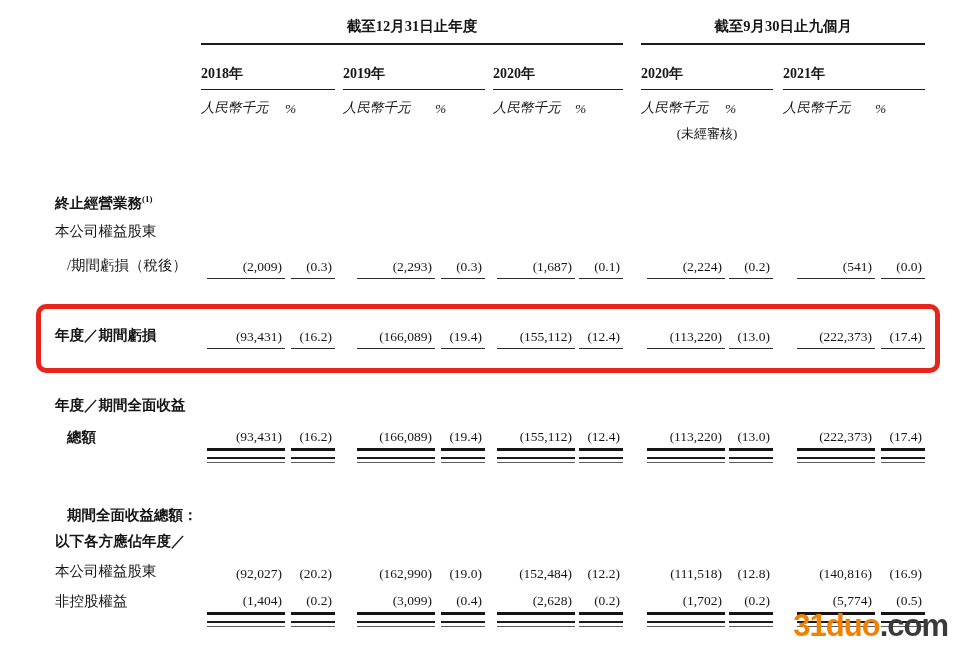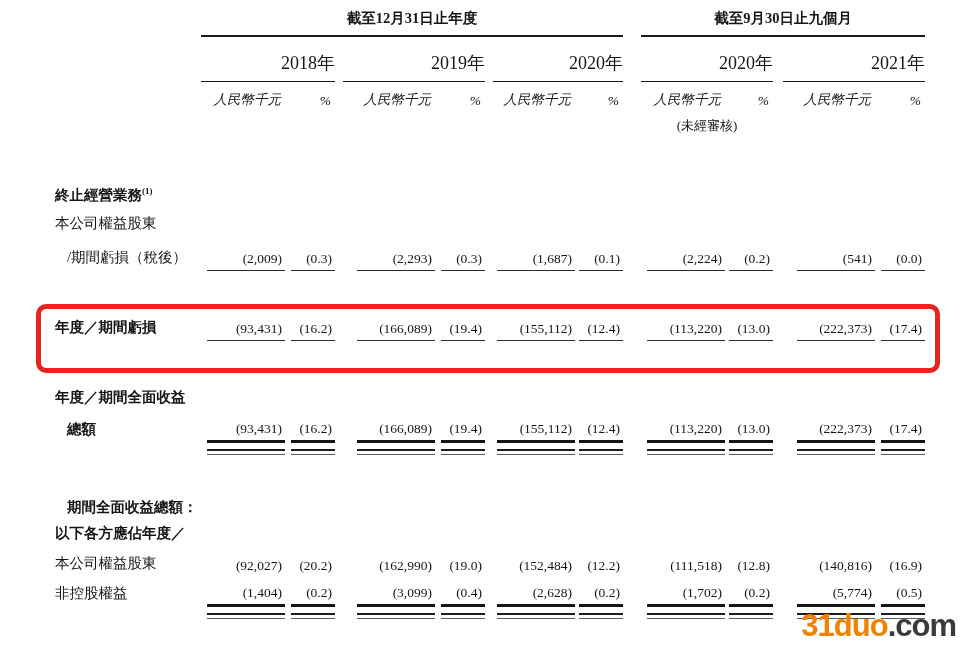--- a/index.html
+++ b/index.html
@@ -2,29 +2,29 @@
 <html><head>
 <meta charset="utf-8">
 <style>
   html,body { margin:0; padding:0; background:#ffffff; }
   #page {
     position:relative; width:960px; height:650px; background:#ffffff;
     overflow:hidden; font-family:"Liberation Serif","DejaVu Serif",serif; color:#161616;
   }
   table.fin {
     border-collapse:collapse; table-layout:fixed; width:870px;
-    margin:2px 0 0 55px;
+    margin:10px 0 0 55px;
   }
   td { padding:0; vertical-align:bottom; overflow:visible; white-space:nowrap; }
   
   .gspan { border-bottom:2px solid #1b1b1b; text-align:center; font-weight:bold; font-size:14.5px; padding-bottom:7px; }
   
-  .yspan { border-bottom:1.6px solid #1b1b1b; text-align:right; font-weight:normal; font-size:18px; padding-bottom:6px; }
-  
-  .unit { font-style:italic; font-size:13.5px; text-align:right; padding-right:4px; padding-bottom:2px; }
+  .yspan { border-bottom:1.6px solid #1b1b1b; text-align:left; font-weight:bold; font-size:14px; padding-bottom:6px; }
+  
+  .unit { font-style:italic; font-size:13.5px; padding-right:4px; padding-bottom:2px; }
   .note { font-size:13px; text-align:center; padding-bottom:2px; }
   
   .lbl  { font-size:14.5px; text-align:left; padding-bottom:4px; }
   .b    { font-weight:bold; }
   .ind  { padding-left:12px; }
   .lbl sup { font-size:9px; }
   
   .num { text-align:right; font-size:13.5px; }
   .num .v  { display:inline-block; text-align:right; padding:0 3px 3px 0; }
   .num .vw { min-width:75px; }   
@@ -34,21 +34,21 @@
   
   .dr { display:inline-block; height:3px; border-top:2.2px solid #1c1c1c; border-bottom:1.3px solid #5a5a5a; }
   .drw { width:78px; } .drp { width:44px; }
   
   #hl {
     position:absolute; left:36px; top:304px; width:894px; height:59px;
     border:5px solid #e6261c; border-radius:10px; background:transparent; z-index:5;
   }
   
   #wm {
-    position:absolute; right:4px; bottom:6px; z-index:6;
+    position:absolute; right:12px; bottom:6px; z-index:6;
     font-family:"Liberation Sans","DejaVu Sans",sans-serif;
     font-weight:bold; font-size:31px; letter-spacing:-1px;
   }
   #wm .brand { color:#f08200; }
   #wm .suffix { color:#3a3a3a; }
 </style>
 </head>
 <body>
 
 <div id="page">

